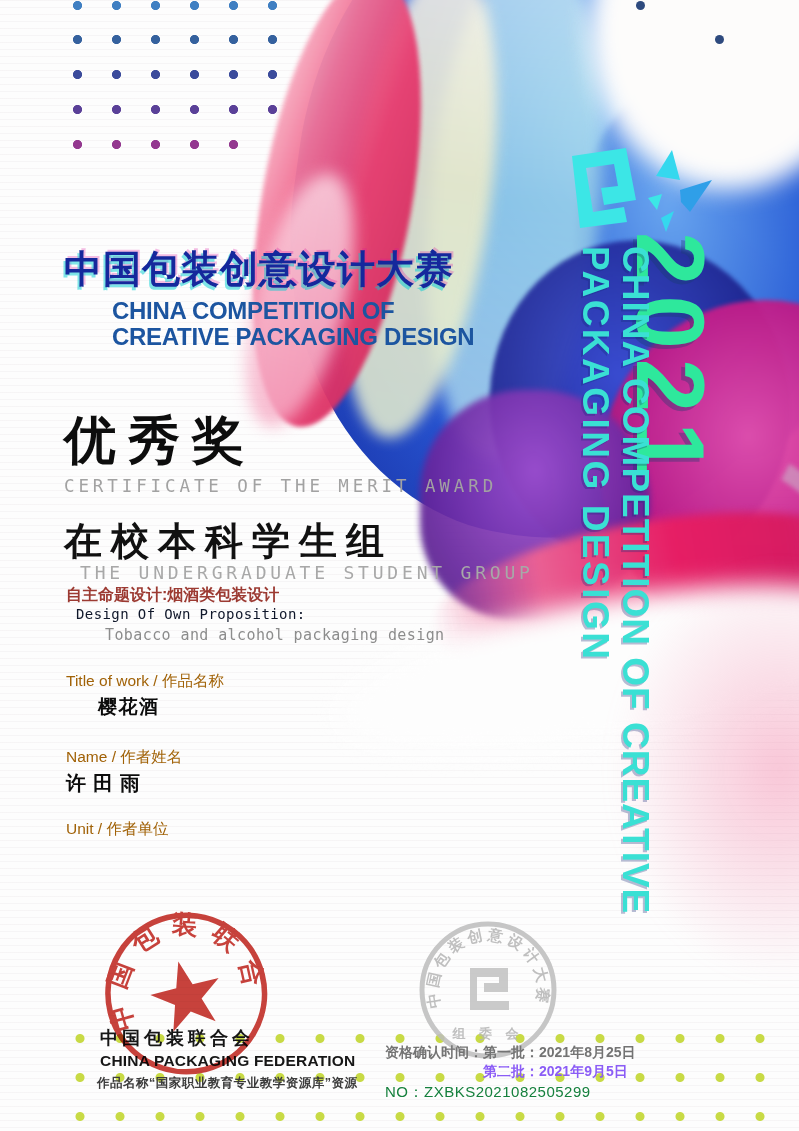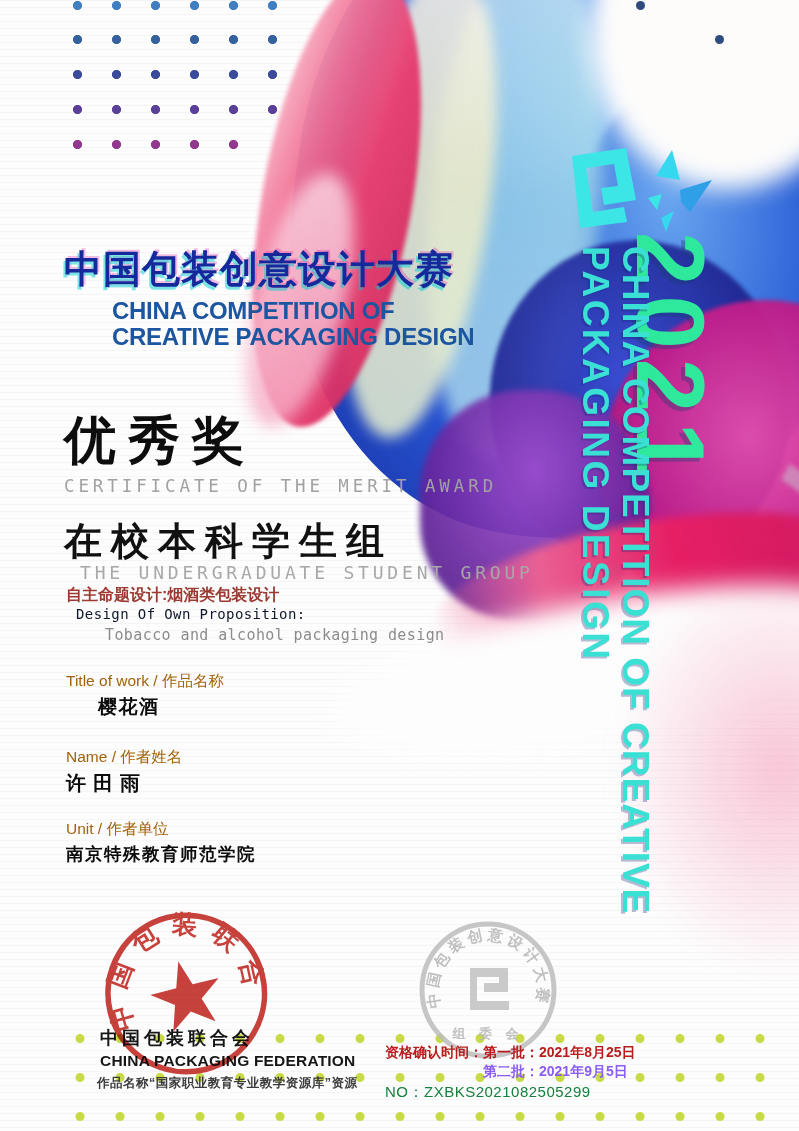--- a/index.html
+++ b/index.html
@@ -101,21 +101,21 @@
   .prop-en1{left:76px;top:606px;font-size:14px;letter-spacing:.4px;color:#0f172a;}
   .prop-en2{left:64px;top:626px;font-size:15px;letter-spacing:.4px;color:#8c8c8c;margin-left:41px;}
   .field-label{font-size:15.5px;color:#a16207;}
   .field-value{font-weight:bold;color:#0c0c0c;}
   .f1l{left:66px;top:671px;} .f1v{left:66px;top:694px;font-size:19px;letter-spacing:1.5px;margin-left:32px;}
   .f2l{left:66px;top:747px;} .f2v{left:66px;top:770px;font-size:20px;letter-spacing:7px;}
   .f3l{left:66px;top:819px;text-align:right;} .f3v{left:66px;top:842px;font-size:17.5px;letter-spacing:1.5px;}
   .fed-cn{left:100px;top:1026px;font-size:18px;font-weight:bold;letter-spacing:4px;color:#161616;}
   .fed-en{left:100px;top:1052px;font-size:15.5px;font-weight:bold;letter-spacing:.2px;color:#161616;}
   .res-note{left:97px;top:1075px;font-size:12.5px;font-weight:bold;letter-spacing:.5px;color:#3c3c3c;}
-  .confirm1{left:385px;top:1044px;font-size:14px;font-weight:bold;color:#b91c1c;}
+  .confirm1{left:385px;top:1044px;font-size:14px;font-weight:bold;color:#737373;}
   .confirm2{left:483px;top:1063px;font-size:14px;font-weight:bold;color:#8b5cf6;}
   .cert-no{left:385px;top:1083px;font-size:15px;font-weight:normal;letter-spacing:.5px;color:#15803d;}
   
   .stamp-red{position:absolute;left:98px;top:903px;z-index:6;mix-blend-mode:multiply;
     transform:rotate(-14deg);opacity:.92;}
   .stamp-gray{position:absolute;left:413px;top:912px;z-index:3;opacity:.85;}
 </style>
 </head>
 <body>
 
@@ -171,21 +171,20 @@
     <div class="abs group-en mono">THE UNDERGRADUATE STUDENT GROUP</div>
     <div class="abs prop-cn">自主命题设计:烟酒类包装设计</div>
     <div class="abs prop-en1 mono">Design Of Own Proposition:</div>
     <div class="abs prop-en2 mono">Tobacco and alcohol packaging design</div>
 
     <div class="abs field-label f1l">Title of work / 作品名称</div>
     <div class="abs field-value f1v">樱花酒</div>
     <div class="abs field-label f2l">Name / 作者姓名</div>
     <div class="abs field-value f2v">许田雨</div>
     <div class="abs field-label f3l">Unit / 作者单位</div>
-    <div class="abs field-value f3v">南京特殊教育师范学院</div>
 
     <div class="abs fed-cn">中国包装联合会</div>
     <div class="abs fed-en">CHINA PACKAGING FEDERATION</div>
     <div class="abs res-note">作品名称“国家职业教育专业教学资源库”资源</div>
 
     <div class="abs confirm1">
       <span>资格确认时间：</span><span>第一批：2021年8月25日</span>
     </div>
     <div class="abs confirm2">第二批：2021年9月5日</div>
     <div class="abs cert-no">

